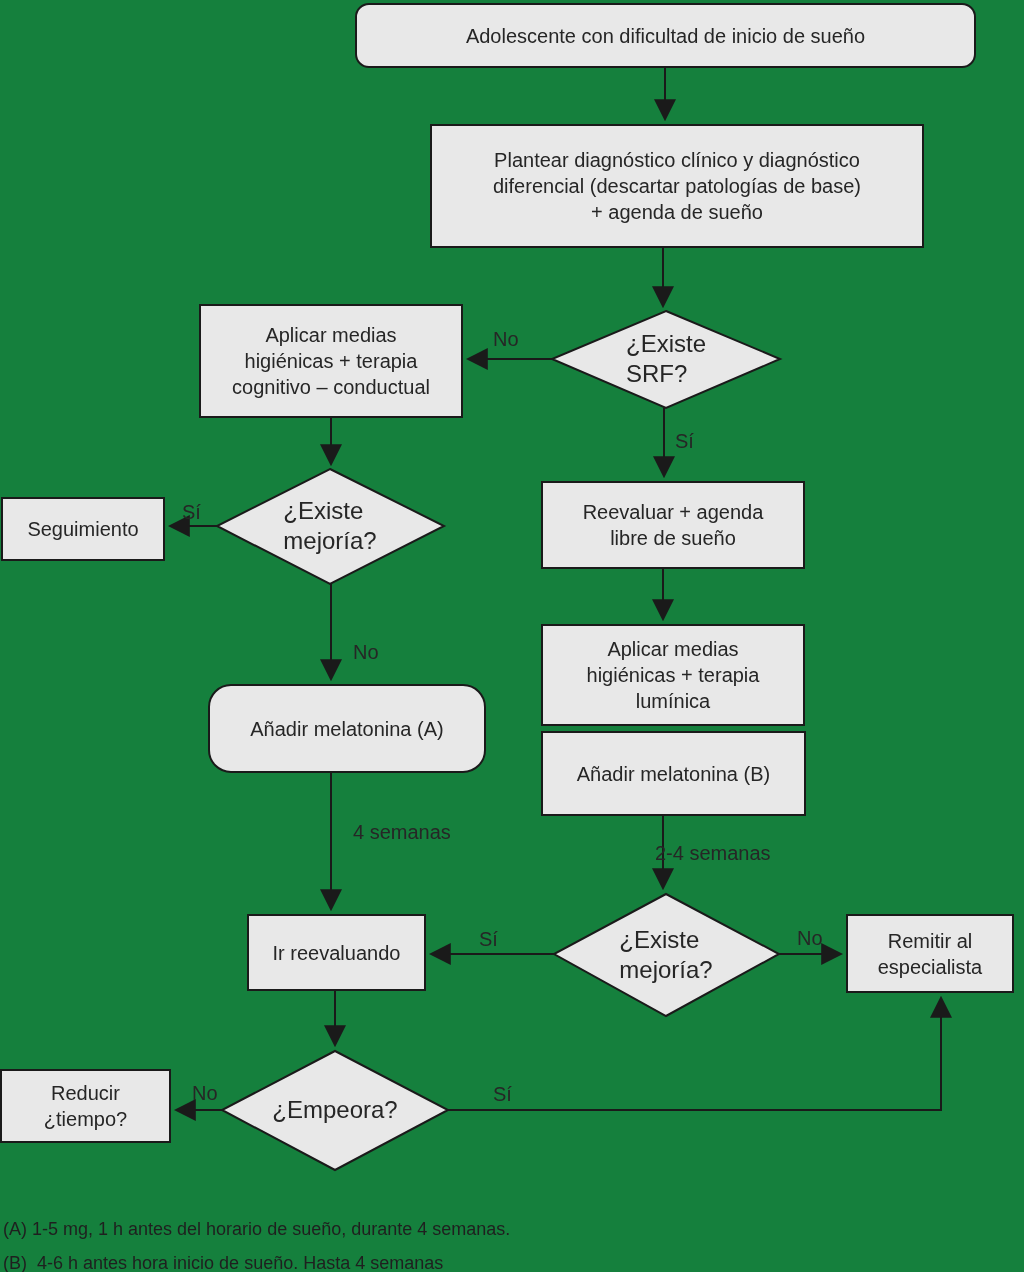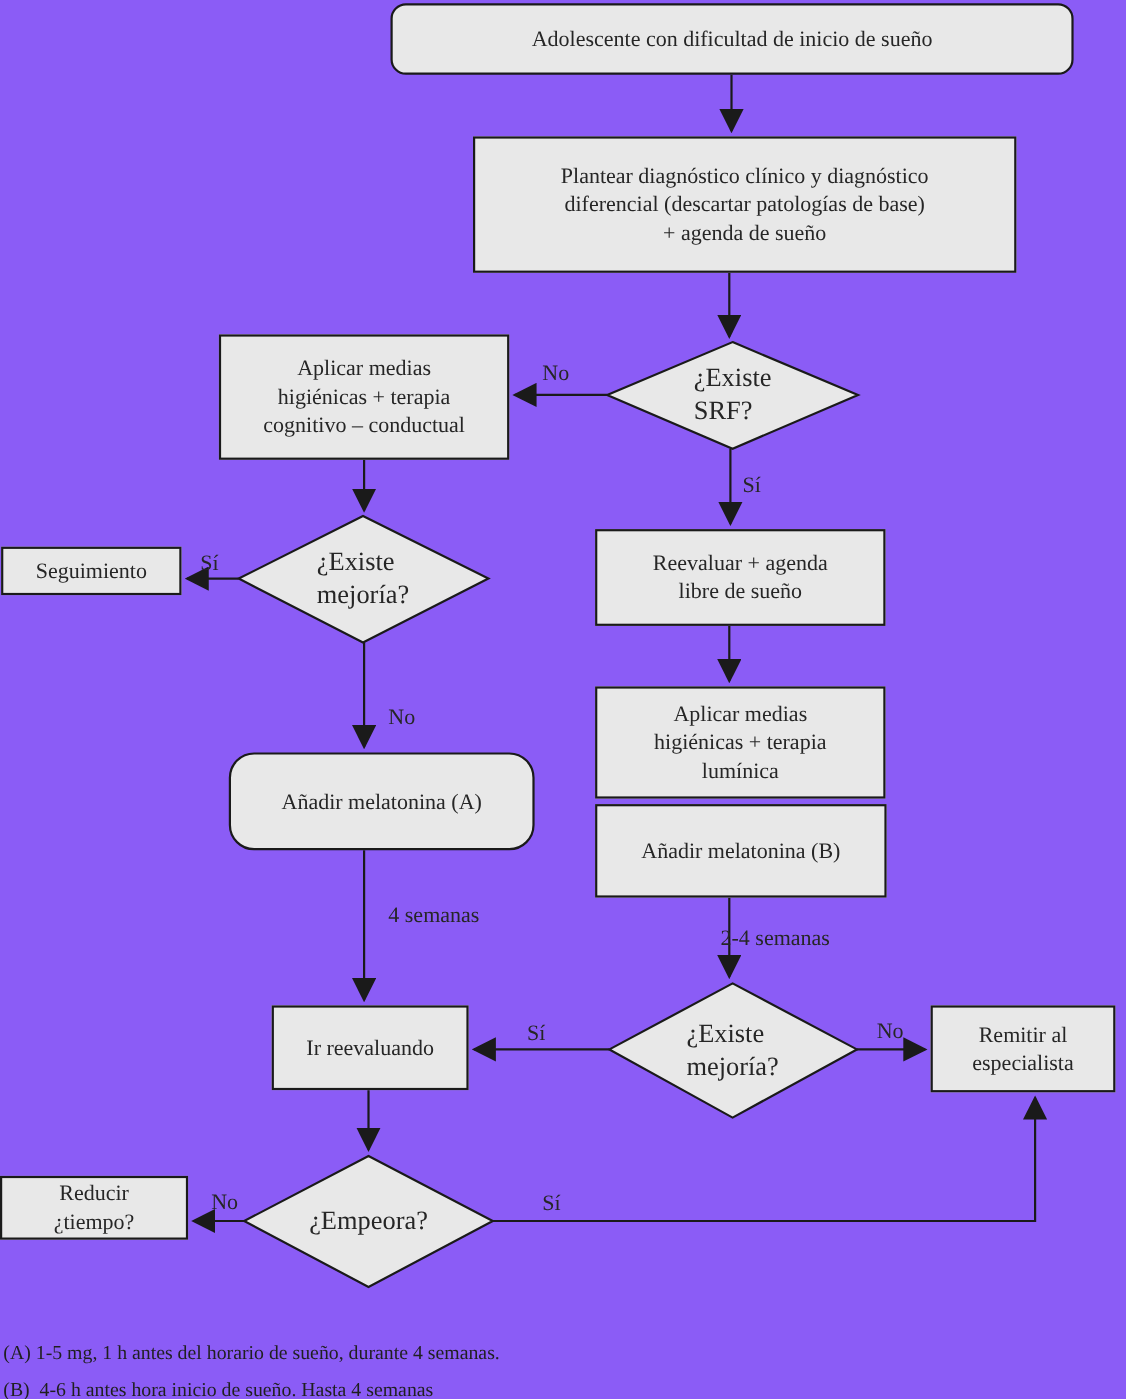--- a/index.html
+++ b/index.html
@@ -1,18 +1,18 @@
 <!DOCTYPE html>
 <html><head>
 <meta charset="utf-8">
 <style>
   html,body{margin:0;padding:0;background:#ffffff;}
   .canvas{
-    position:relative;width:1024px;height:1272px;background:#8b5cf6;
-    font-family:Liberation Serif, serif;color:#262626;overflow:hidden;
+    position:relative;width:1024px;height:1272px;background:#15803d;
+    font-family:Liberation Sans, sans-serif;color:#262626;overflow:hidden;
   }
   svg.wires{position:absolute;left:0;top:0;width:1024px;height:1272px;}
   .node{
     position:absolute;box-sizing:border-box;
     background:#e8e8e8;border:2px solid #1a1a1a;
     display:flex;align-items:center;justify-content:center;
     text-align:center;font-size:20px;line-height:1.3;
     white-space:pre-line;color:#262626;
   }
   .node.rounded{border-radius:14px;}
@@ -69,39 +69,39 @@
   <div class="node rounded" style="left:355px;top:3px;width:621px;height:65px;">Adolescente con dificultad de inicio de sueño</div>
 
   <div class="node" style="left:411px;top:124px;width:494px;height:124px;margin-left:19px;">Plantear diagnóstico clínico y diagnóstico
 diferencial (descartar patologías de base)
 + agenda de sueño</div>
 
   <div class="node" style="left:199px;top:304px;width:264px;height:114px;">Aplicar medias
 higiénicas + terapia
 cognitivo – conductual</div>
 
-  <div class="node" style="left:1px;top:497px;width:164px;height:44px;">Seguimiento</div>
+  <div class="node" style="left:1px;top:497px;width:164px;height:64px;">Seguimiento</div>
 
   <div class="node" style="left:208px;top:684px;width:278px;height:89px;border-radius:23px;">Añadir melatonina (A)</div>
 
   <div class="node" style="left:541px;top:481px;width:264px;height:88px;">Reevaluar + agenda
 libre de sueño</div>
 
   <div class="node" style="left:541px;top:624px;width:264px;height:102px;">Aplicar medias
 higiénicas + terapia
 lumínica</div>
 
   <div class="node" style="left:541px;top:731px;width:265px;height:85px;">Añadir melatonina (B)</div>
 
   <div class="node" style="left:247px;top:914px;width:179px;height:77px;">Ir reevaluando</div>
 
   <div class="node" style="left:846px;top:914px;width:168px;height:79px;">Remitir al
 especialista</div>
 
-  <div class="node" style="left:0px;top:1069px;width:171px;height:58px;">Reducir
+  <div class="node" style="left:0px;top:1069px;width:171px;height:74px;">Reducir
 ¿tiempo?</div>
 
   <div class="dtext" style="left:666px;top:359px;">¿Existe
 SRF?</div>
   <div class="dtext" style="left:330px;top:526px;">¿Existe
 mejoría?</div>
   <div class="dtext" style="left:666px;top:955px;">¿Existe
 mejoría?</div>
   <div class="dtext" style="left:335px;top:1110px;">¿Empeora?</div>
 

